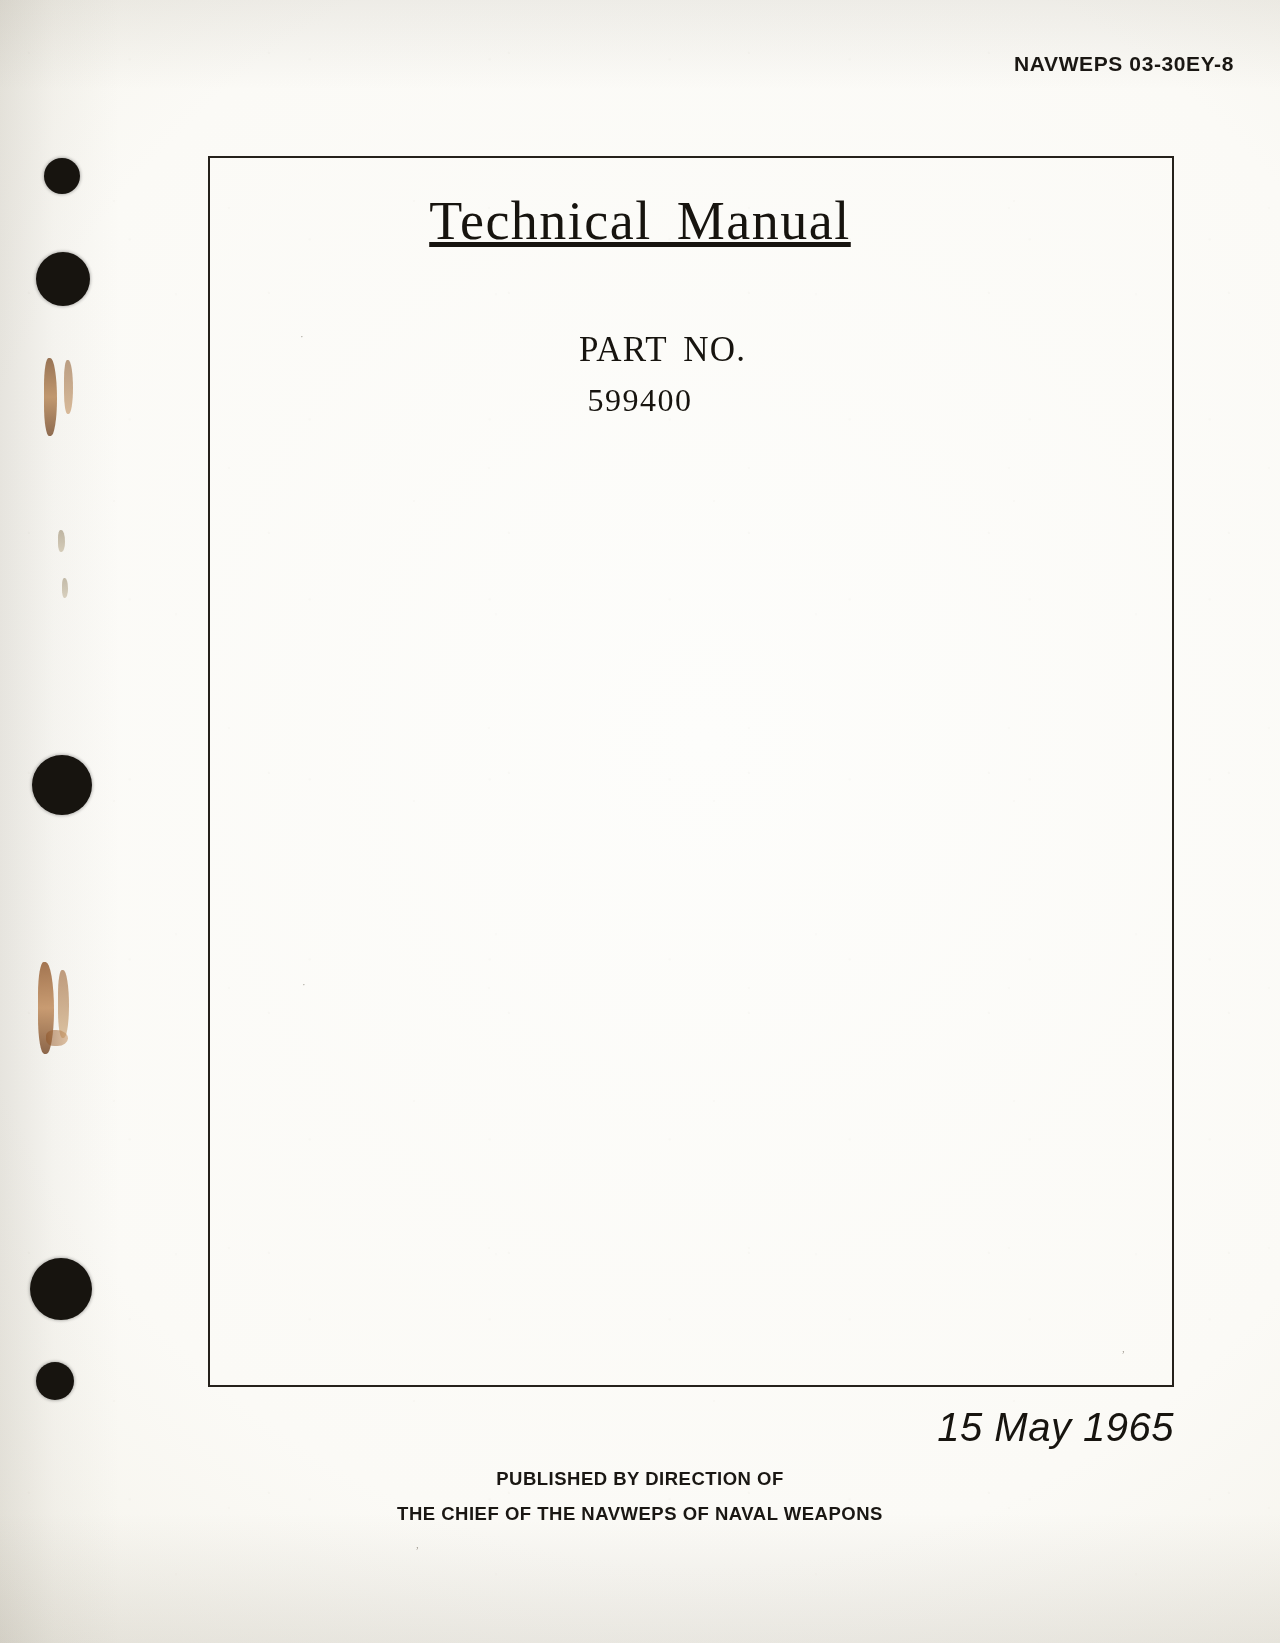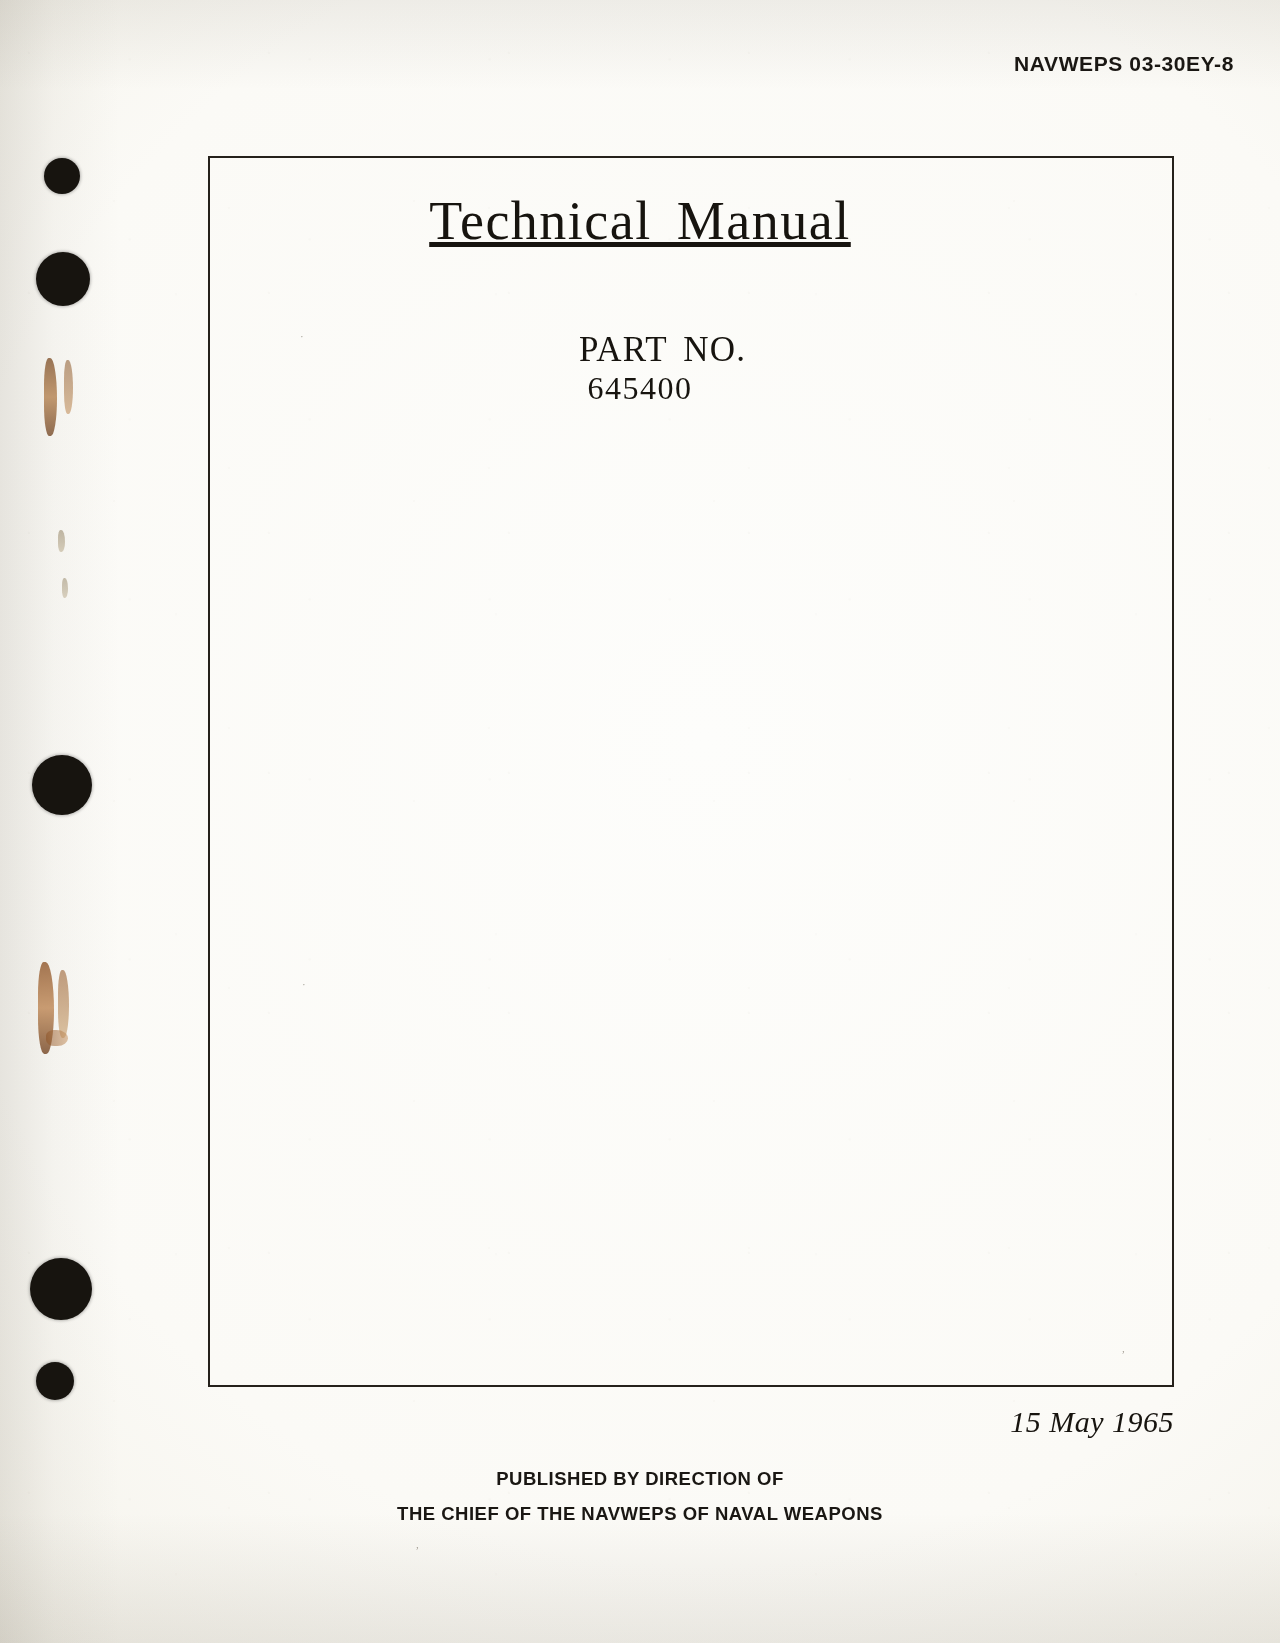--- a/index.html
+++ b/index.html
@@ -122,20 +122,21 @@
   }
   .line-title {
     font-size: 48px;
     letter-spacing: 1.5px;
     margin-bottom: 66px;
     word-spacing: 8px;
   }
   .line-partno {
     font-size: 35px;
     letter-spacing: 1.2px;
+    margin-bottom: 12px;
     word-spacing: 6px;
     padding-left: 45px;
   }
   .line-partnum {
     font-size: 32px;
     letter-spacing: 1.5px;
     margin-bottom: 14px;
   }
   .line-maker {
     font-size: 25px;
@@ -152,23 +153,23 @@
     font-size: 18.5px;
     letter-spacing: .5px;
     line-height: 1.9;
     color: #1a1713;
   }
 
   .date {
     position: absolute;
     right: 106px;
     top: 1405px;
-    font-size: 30px;
+    font-size: 40px;
     font-style: italic;
-    font-family: Liberation Serif, serif;
+    font-family: Liberation Sans, sans-serif;
     color: #17140f;
     letter-spacing: .5px;
   }
 
   .tiny-mark {
     position: absolute;
     color: rgba(90,82,68,.55);
     font-size: 11px;
     pointer-events: none;
   }
@@ -197,21 +198,21 @@
   <div class="stain" style="left:58px; top:970px; width:11px; height:68px; background:linear-gradient(180deg,#9a6030,#caa06c); opacity:.6;"></div>
   <div class="stain" style="left:46px; top:1030px; width:22px; height:16px; background:linear-gradient(90deg,#8d5326,#c99663); opacity:.55;"></div>
 
   <div class="border-box"></div>
 
   <div class="doc-number">NAVWEPS 03-30EY-8</div>
 
   <div class="center-col">
     <div class="line-technical">Technical Manual</div>
     <div class="line-partno">PART NO.</div>
-    <div class="line-partnum">645400</div>
+    <div class="line-partnum">599400</div>
   </div>
 
   <div class="published">
     <div>PUBLISHED BY DIRECTION OF</div>
     <div>THE CHIEF OF THE NAVWEPS OF NAVAL WEAPONS</div>
   </div>
 
   <div class="date">15 May 1965</div>
 
   <div class="tiny-mark" style="left:300px; top:330px;">·</div>

